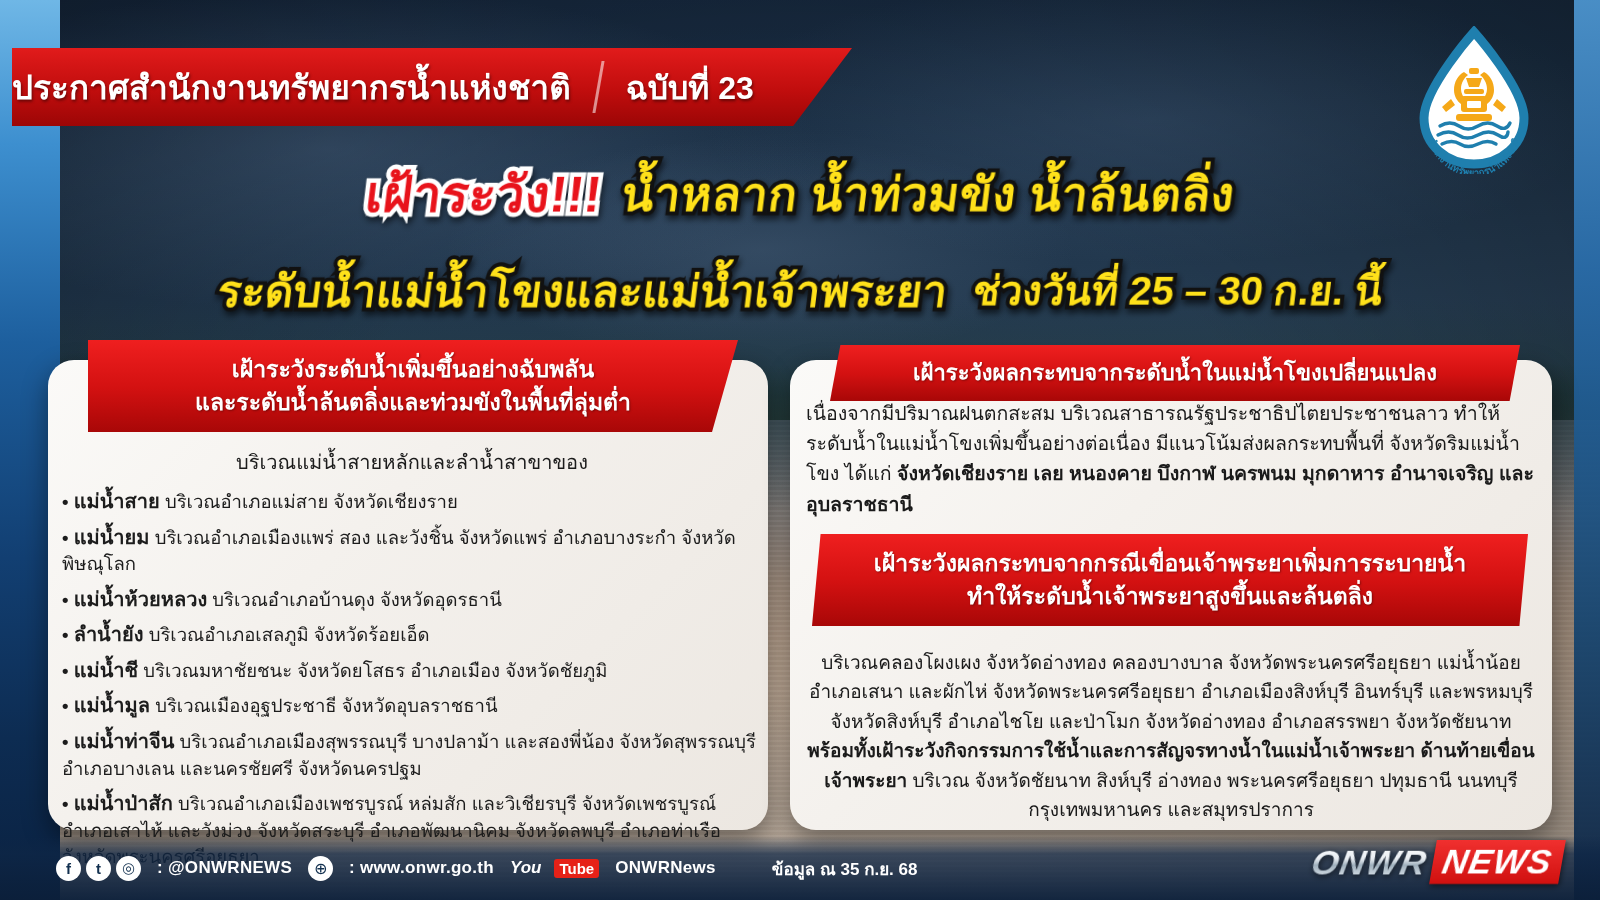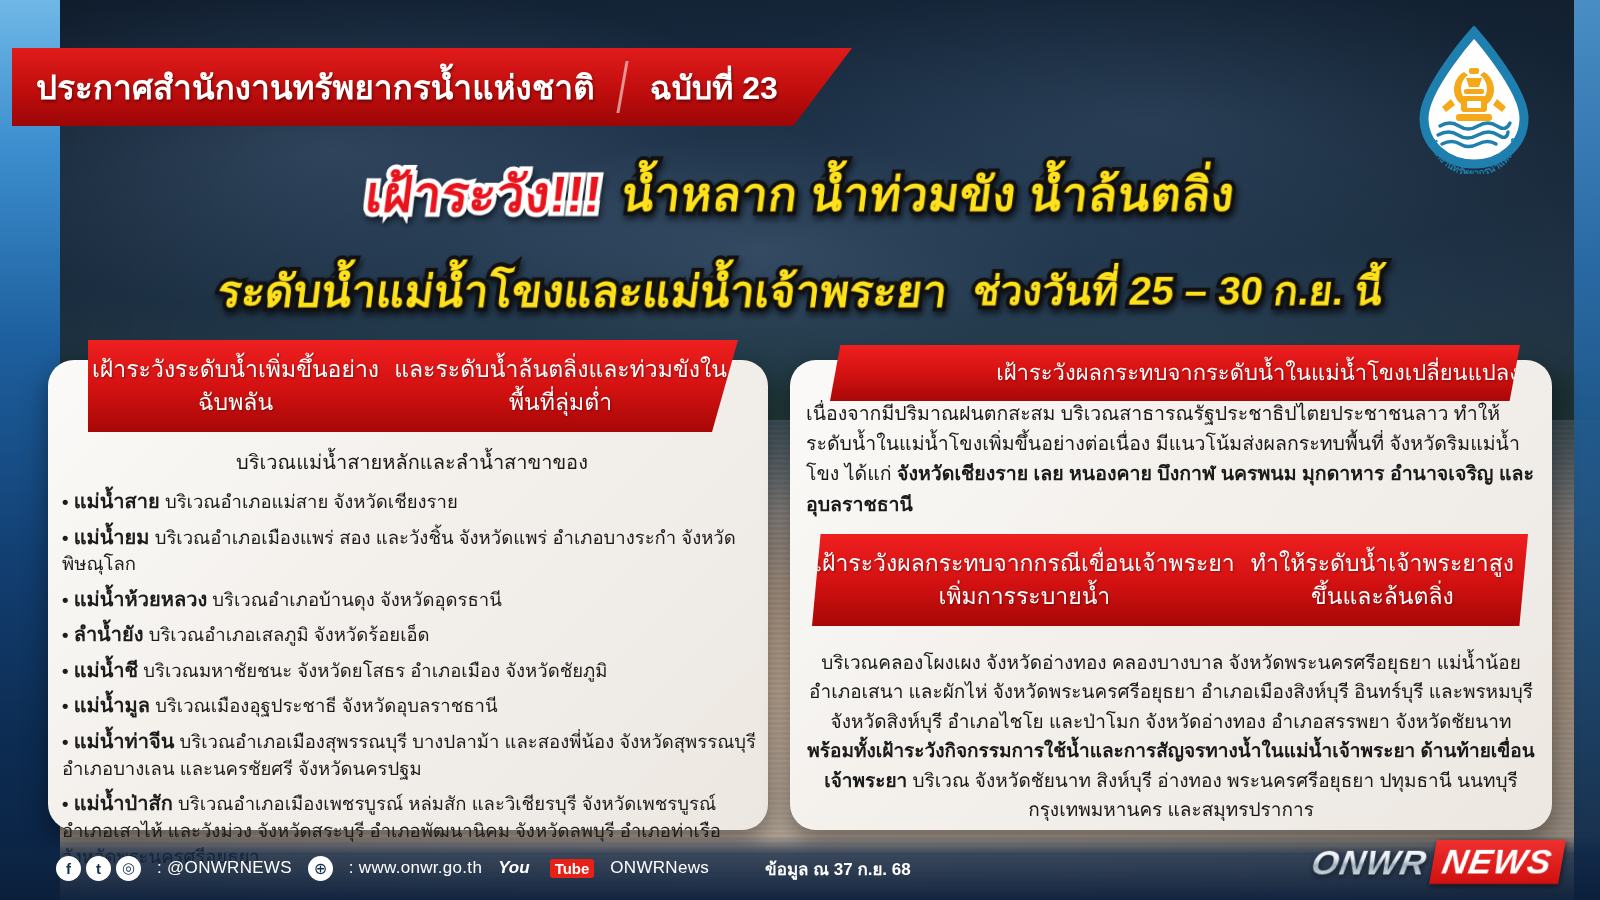--- a/index.html
+++ b/index.html
@@ -72,21 +72,21 @@
 
   
   .top-banner {
     position:absolute; left:12px; top:48px; width:840px; height:78px;
     background:linear-gradient(180deg,#e11b1b 0%,#c00d0d 55%,#9c0606 100%);
     clip-path:polygon(0 0, 100% 0, 93% 100%, 0 100%);
     box-shadow:0 4px 12px rgba(0,0,0,.5);
     display:flex; align-items:center;
   }
   .top-banner-inner {
-    display:flex; align-items:center; gap:26px; padding-left:24px;
+    display:flex; align-items:center; gap:26px; 
     width:100%;
   }
   .banner-title {
     color:#fff; font-size:33px; font-weight:bold; letter-spacing:.2px;
     text-shadow:1px 2px 3px rgba(0,0,0,.45);
     white-space:nowrap;
   }
   .banner-sep {
     width:3px; height:52px; background:rgba(255,255,255,.55); transform:skewX(-10deg);
     flex:none;
@@ -139,22 +139,22 @@
     box-shadow:0 10px 26px rgba(0,0,0,.42);
   }
   .panel-left  { left:48px;  width:720px; }
   .panel-right { left:790px; width:762px; }
 
   
   .ribbon {
     position:absolute;
     background:linear-gradient(180deg,#ef1f1f 0%,#d31111 52%,#a80707 100%);
     box-shadow:0 5px 14px rgba(0,0,0,.45);
-    display:flex; flex-direction:row; align-items:center; justify-content:flex-end;
-    color:#fff; font-weight:normal; text-align:center;
+    display:flex; flex-direction:column; align-items:center; justify-content:center;
+    color:#fff; font-weight:bold; text-align:center;
     text-shadow:1px 1px 2px rgba(0,0,0,.35);
   }
   .ribbon-l {
     left:88px; top:340px; width:650px; height:92px;
     clip-path:polygon(0 0, 100% 0, 96% 100%, 0 100%);
     font-size:23px; line-height:1.42;
   }
   .ribbon-r1 {
     left:830px; top:345px; width:690px; height:56px;
     clip-path:polygon(1.5% 0, 100% 0, 98.5% 100%, 0 100%);
@@ -185,27 +185,27 @@
     display:flex; align-items:center;
   }
   .footer-inner { display:flex; align-items:center; gap:16px; padding-left:56px; color:#fff; }
   .soc { display:flex; align-items:center; gap:5px; }
   .soc-ic {
     width:25px; height:25px; border-radius:50%;
     background:#fff; color:#12304f;
     display:flex; align-items:center; justify-content:center;
     font-size:15px; font-weight:bold; flex:none;
   }
-  .f-txt { font-size:17px; font-weight:normal; color:#fff; letter-spacing:.3px; white-space:nowrap; }
+  .f-txt { font-size:17px; font-weight:bold; color:#fff; letter-spacing:.3px; white-space:nowrap; }
   .globe-ic {
     width:25px;height:25px;border-radius:50%;background:#fff;color:#12304f;
     display:flex;align-items:center;justify-content:center;font-size:16px;flex:none;
   }
   .yt {
-    display:flex;align-items:center;gap:20px;
+    display:flex;align-items:center;gap:13px;
   }
   .yt-you { color:#fff; font-weight:bold; font-size:17px; font-style:italic; }
   .yt-tube { background:#e62117; color:#fff; font-weight:bold; font-size:15px; padding:1px 5px; border-radius:3px; }
   .f-date { font-size:17px; font-weight:bold; color:#fff; margin-left:40px; white-space:nowrap; }
 
   .onwr-news {
     position:absolute; right:38px; bottom:16px;
     display:flex; align-items:center; gap:0;
     transform:skewX(-10deg);
     filter:drop-shadow(1px 2px 3px rgba(0,0,0,.6));
@@ -332,21 +332,21 @@
 
       <span class="globe-ic">⊕</span>
       <span class="f-txt">: www.onwr.go.th</span>
 
       <span class="yt">
         <span class="yt-you">You</span>
         <span class="yt-tube">Tube</span>
       </span>
       <span class="f-txt">ONWRNews</span>
 
-      <span class="f-date">ข้อมูล ณ 37 ก.ย. 68</span>
+      <span class="f-date">ข้อมูล ณ 35 ก.ย. 68</span>
     </div>
   </div>
 
   <div class="onwr-news">
     <span class="on-a">ONWR</span>
     <span class="on-b">NEWS</span>
   </div>
 
 </div>
 

